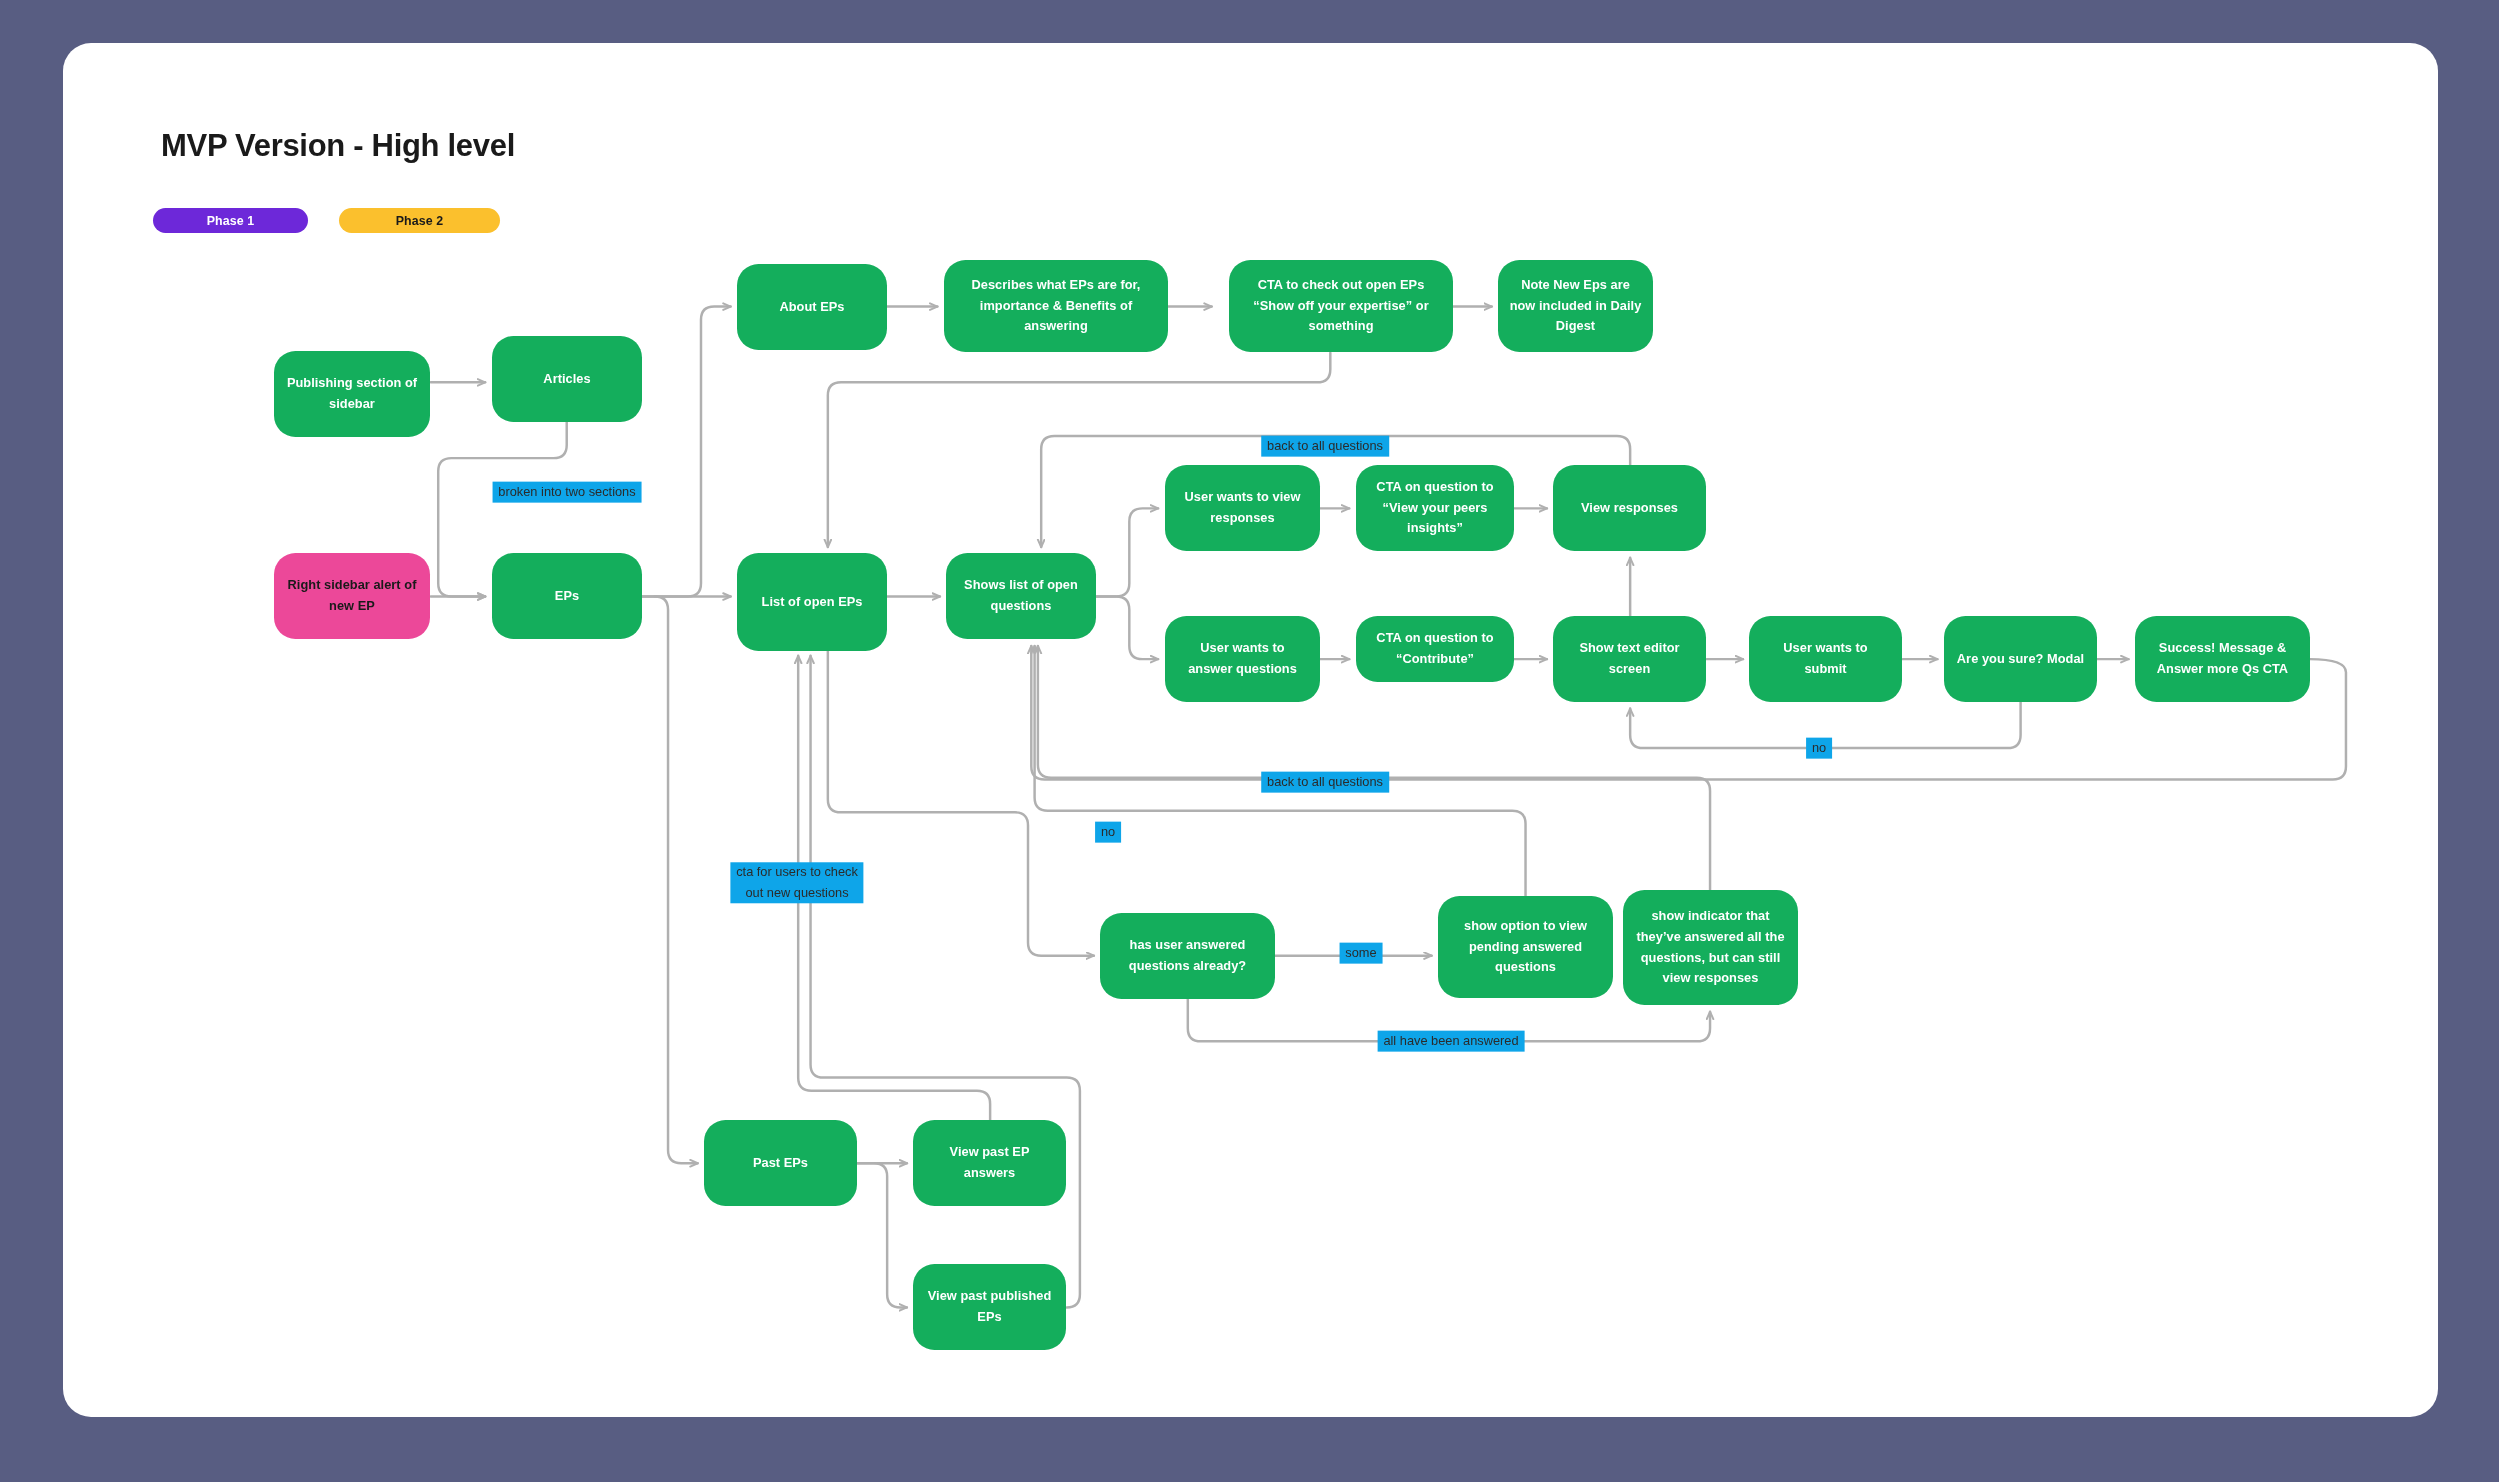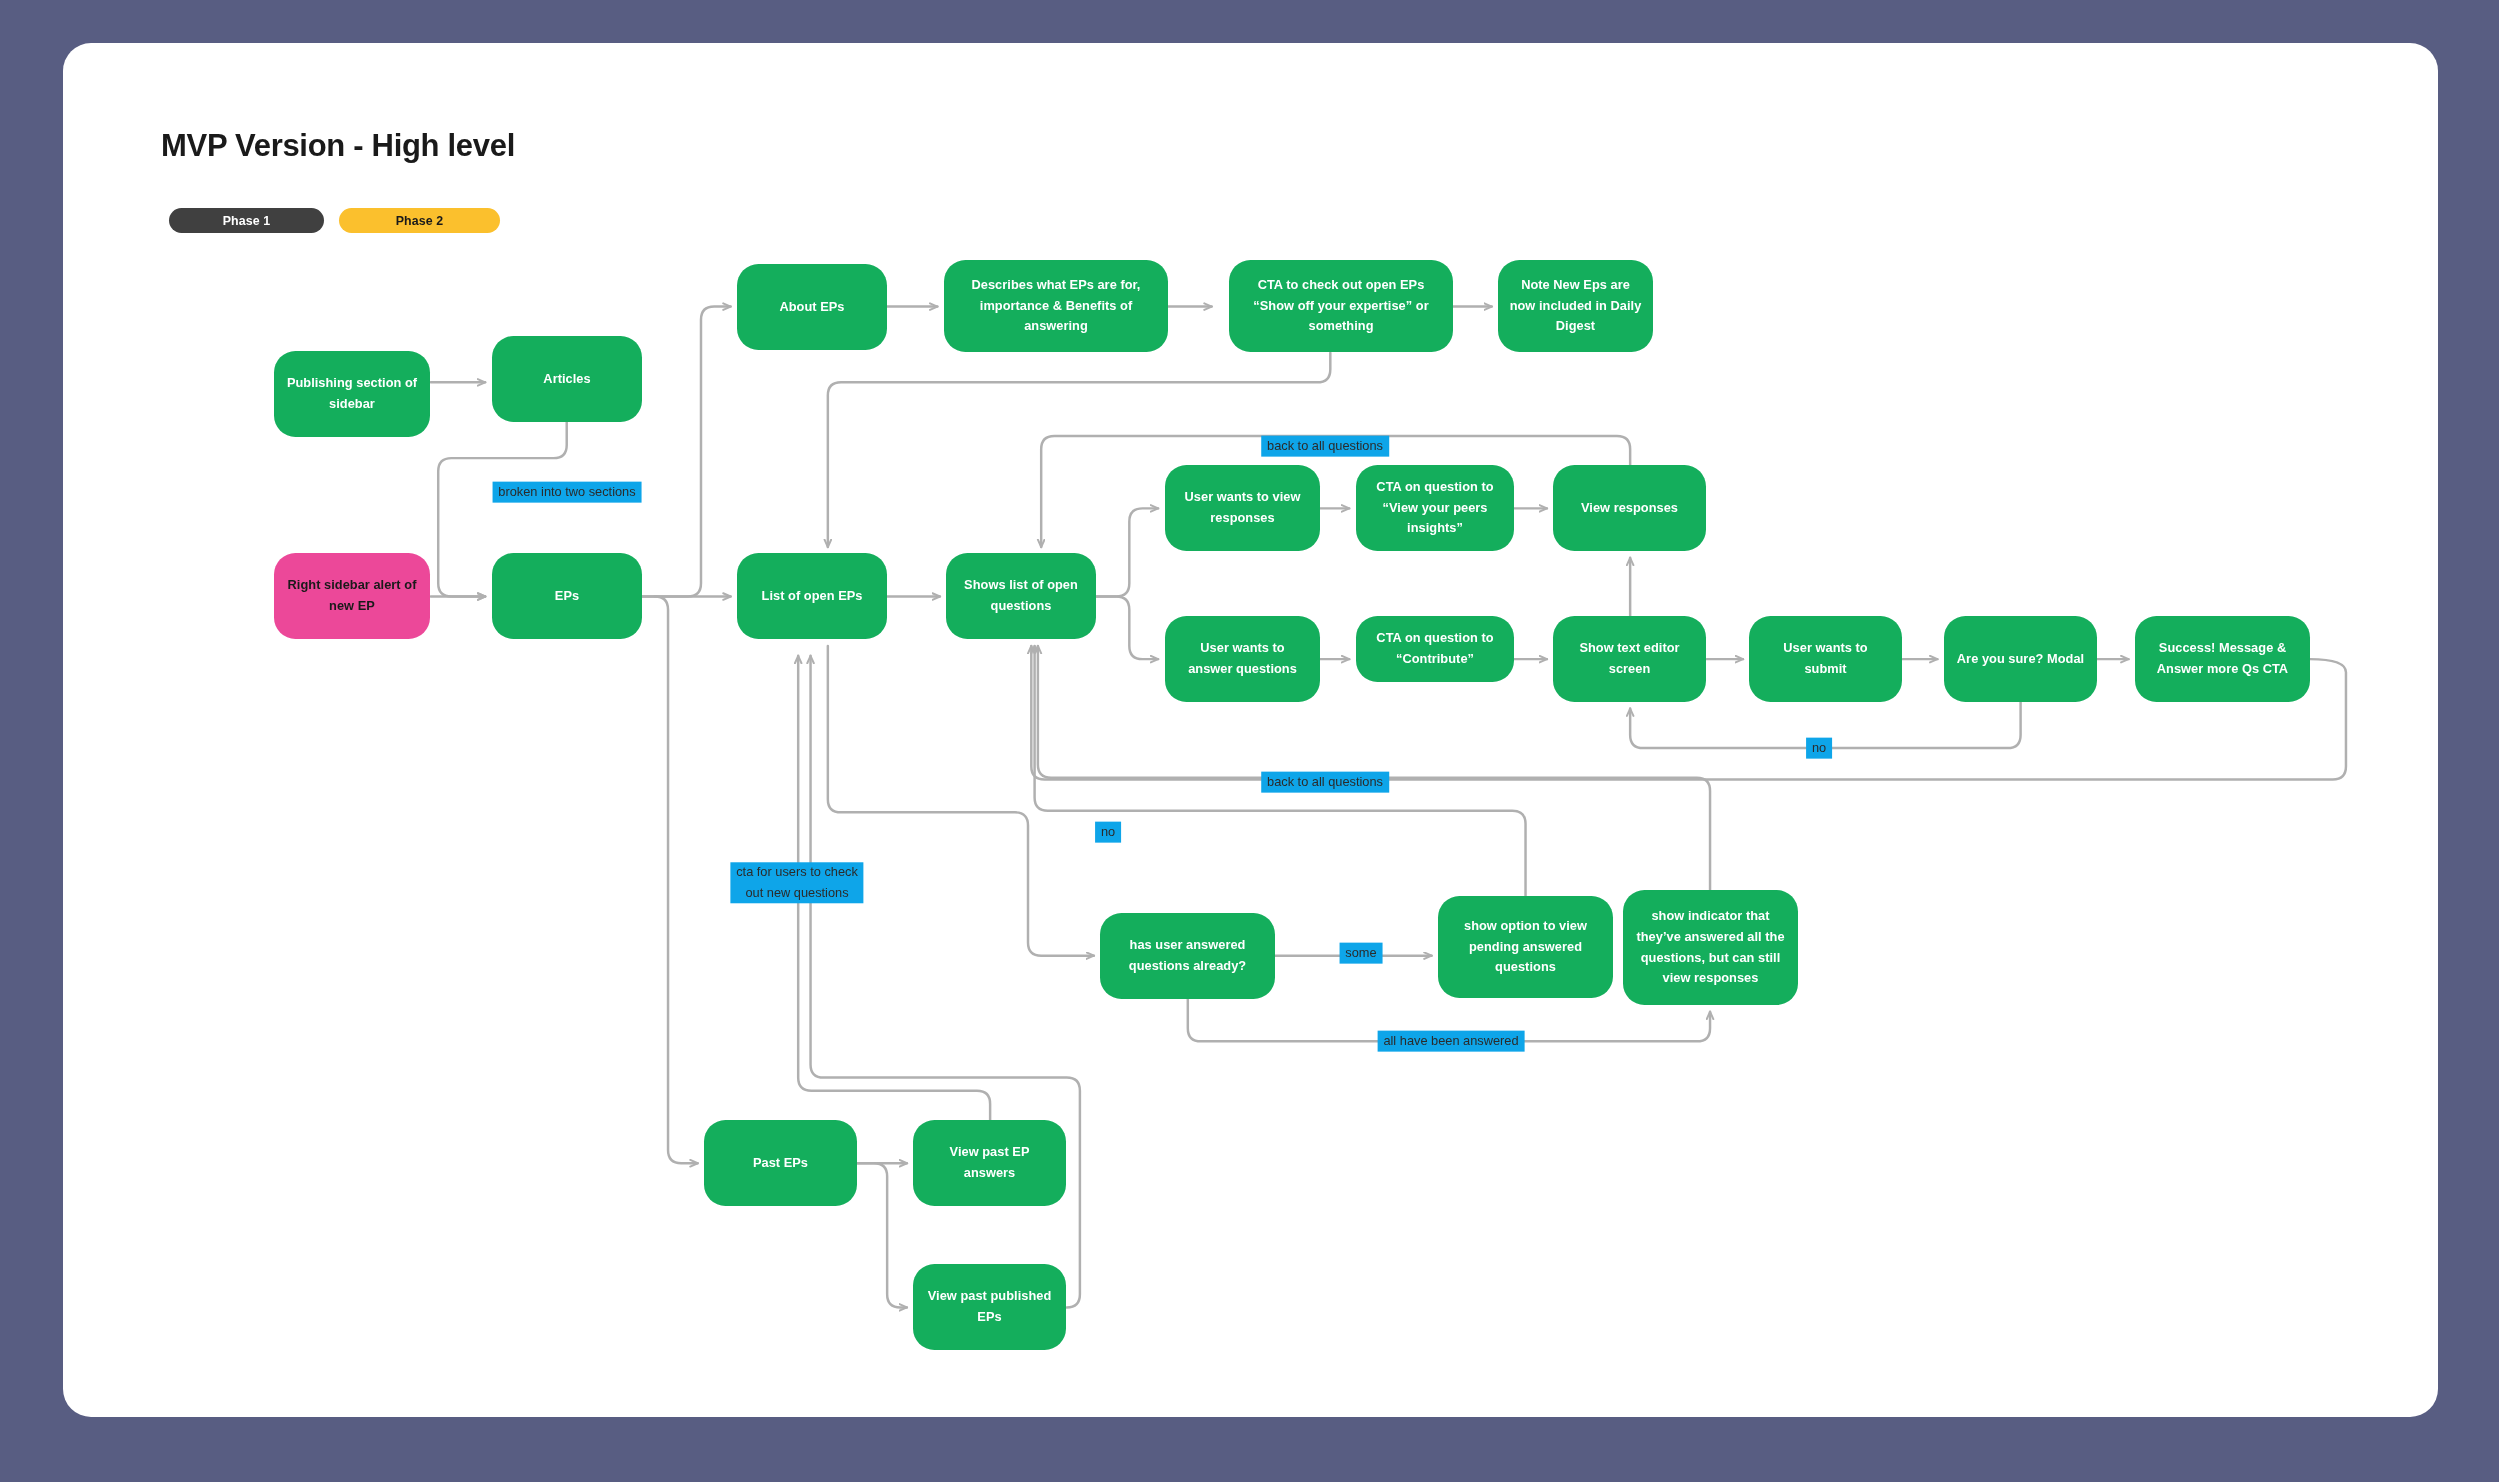--- a/index.html
+++ b/index.html
@@ -43,24 +43,24 @@
     height: 25px;
     border-radius: 12.4px;
     display: flex;
     align-items: center;
     justify-content: center;
     font-size: 12.4px;
     font-weight: bold;
     letter-spacing: 0.1px;
   }
   #chip-phase-1 {
-    left: 169px;
+    left: 153px;
     top: 208px;
     width: 155px;
-    background: #404040;
+    background: #6d28d9;
     color: #FFFFFF;
   }
   #chip-phase-2 {
     left: 339px;
     top: 208px;
     width: 161px;
     background: #FBC02D;
     color: #1A1A1A;
     text-align: right;
   }
@@ -194,21 +194,21 @@
   </svg>
 
   <div class="node green" style="left:274px;top:351px;width:156px;height:86px;">Publishing section of sidebar</div>
   <div class="node green" style="left:492px;top:336px;width:150px;height:86px;">Articles</div>
   <div class="node yellow" style="left:274px;top:553px;width:156px;height:86px;">Right sidebar alert of new EP</div>
   <div class="node green" style="left:492px;top:553px;width:150px;height:86px;">EPs</div>
   <div class="node green" style="left:737px;top:264px;width:150px;height:86px;">About EPs</div>
   <div class="node green" style="left:944px;top:260px;width:224px;height:92px;">Describes what EPs are for, importance &amp; Benefits of answering</div>
   <div class="node green" style="left:1229px;top:260px;width:224px;height:92px;">CTA to check out open EPs “Show off your expertise” or something</div>
   <div class="node green" style="left:1498px;top:260px;width:155px;height:92px;">Note New Eps are now  included in Daily Digest</div>
-  <div class="node green" style="left:737px;top:553px;width:150px;height:86px;">List of open EPs</div>
+  <div class="node green" style="left:737px;top:553px;width:150px;height:98px;">List of open EPs</div>
   <div class="node green" style="left:946px;top:553px;width:150px;height:86px;">Shows list of open questions</div>
   <div class="node green" style="left:1165px;top:465px;width:155px;height:86px;">User wants to view responses</div>
   <div class="node green" style="left:1356px;top:465px;width:158px;height:86px;">CTA on question to “View your peers insights”</div>
   <div class="node green" style="left:1553px;top:465px;width:153px;height:86px;">View responses</div>
   <div class="node green" style="left:1165px;top:616px;width:155px;height:86px;">User wants to answer questions</div>
   <div class="node green" style="left:1356px;top:616px;width:158px;height:66px;">CTA on question to “Contribute”</div>
   <div class="node green" style="left:1553px;top:616px;width:153px;height:86px;">Show text editor screen</div>
   <div class="node green" style="left:1749px;top:616px;width:153px;height:86px;">User wants to submit</div>
   <div class="node green" style="left:1944px;top:616px;width:153px;height:86px;">Are you sure? Modal</div>
   <div class="node green" style="left:2135px;top:616px;width:175px;height:86px;">Success! Message &amp; Answer more Qs CTA</div>

